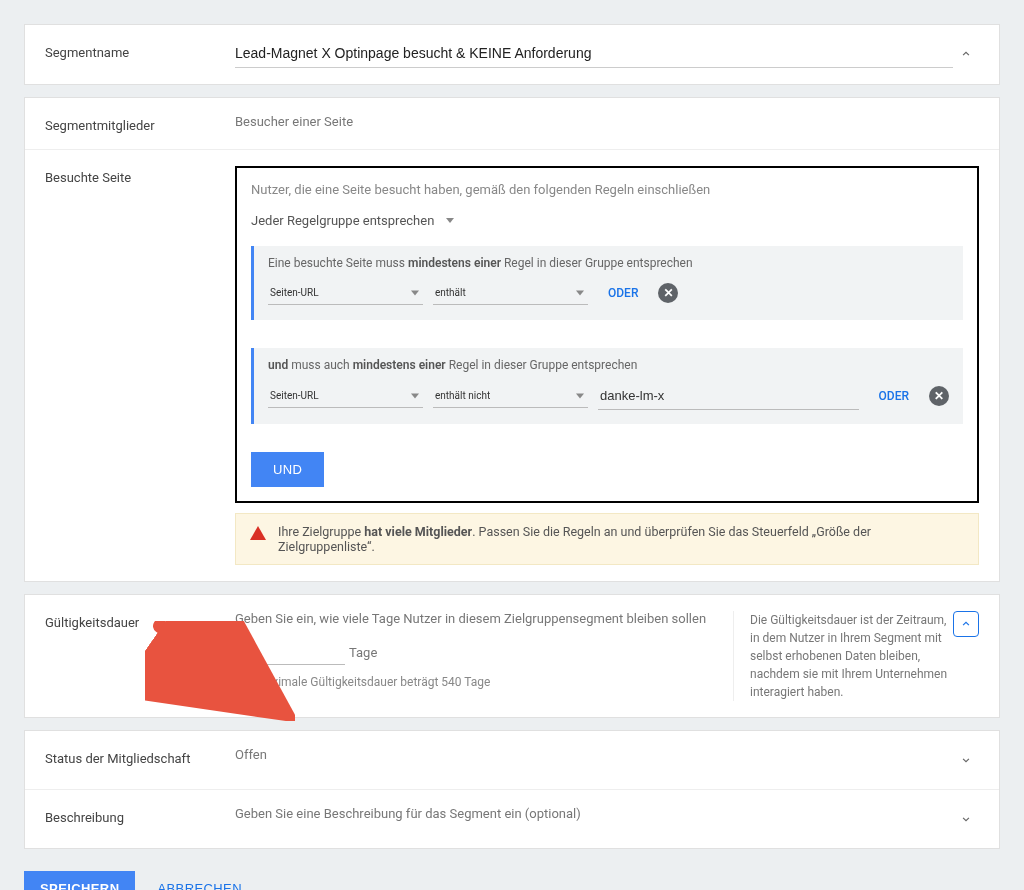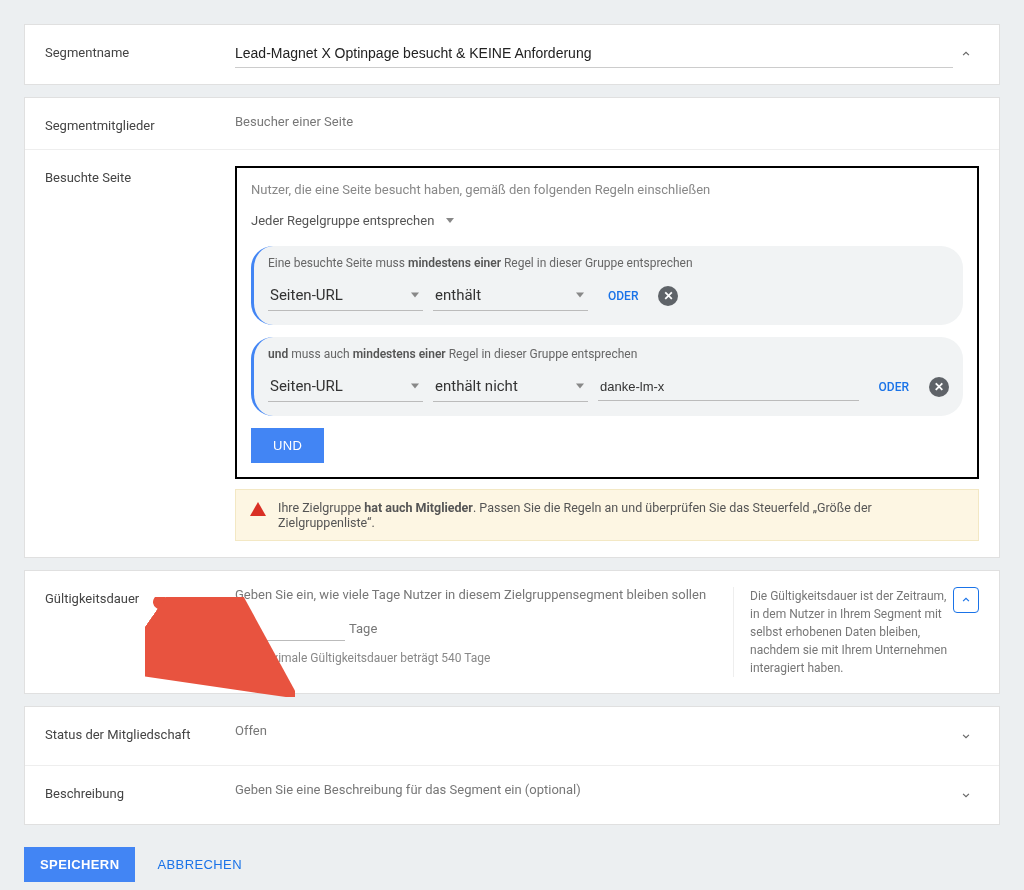--- a/index.html
+++ b/index.html
@@ -75,41 +75,40 @@
   .caret {
     width: 0; height: 0;
     border-left: 4px solid transparent;
     border-right: 4px solid transparent;
     border-top: 5px solid #888;
   }
   .rule-group {
     background: #f1f3f4;
     border-left: 3px solid #4285f4;
     padding: 10px 14px 14px 14px;
-    margin-bottom: 12px;
+    margin-bottom: 28px;
     position: relative;
-    border-radius: 22px;
   }
   .rule-caption {
     font-size: 12px;
     color: #666;
     margin-bottom: 10px;
   }
   .rule-caption b { color: #555; font-weight: 600; }
   .rule-line {
     display: flex;
     align-items: center;
     gap: 10px;
   }
   .faux-select {
     position: relative;
     flex: 0 0 155px;
     border-bottom: 1px solid #bbb;
     padding: 6px 20px 6px 2px;
-    font-size: 15px;
+    font-size: 10px;
     color: #333;
     background: transparent;
     cursor: pointer;
   }
   .faux-select .caret {
     position: absolute; right: 4px; top: 50%; transform: translateY(-50%);
   }
   .text-input {
     flex: 1;
     border: none;
@@ -274,21 +273,21 @@
               </div>
           </div>
         </div>
 
         <button class="und-btn">UND</button>
       </div>
 
       <div class="warn-banner">
         <div class="warn-icon"></div>
         <div>
-          <span>Ihre Zielgruppe </span><b>hat auch Mitglieder</b><span>. Passen Sie die Regeln an und überprüfen Sie das Steuerfeld „Größe der Zielgruppenliste“.</span>
+          <span>Ihre Zielgruppe </span><b>hat viele Mitglieder</b><span>. Passen Sie die Regeln an und überprüfen Sie das Steuerfeld „Größe der Zielgruppenliste“.</span>
         </div>
       </div>
     </div>
   </div>
 </div>
 
 <div class="card">
   <div class="row">
     <div class="label-col">Gültigkeitsdauer</div>
     <div class="content-col duration-wrap" style="position:relative;">

